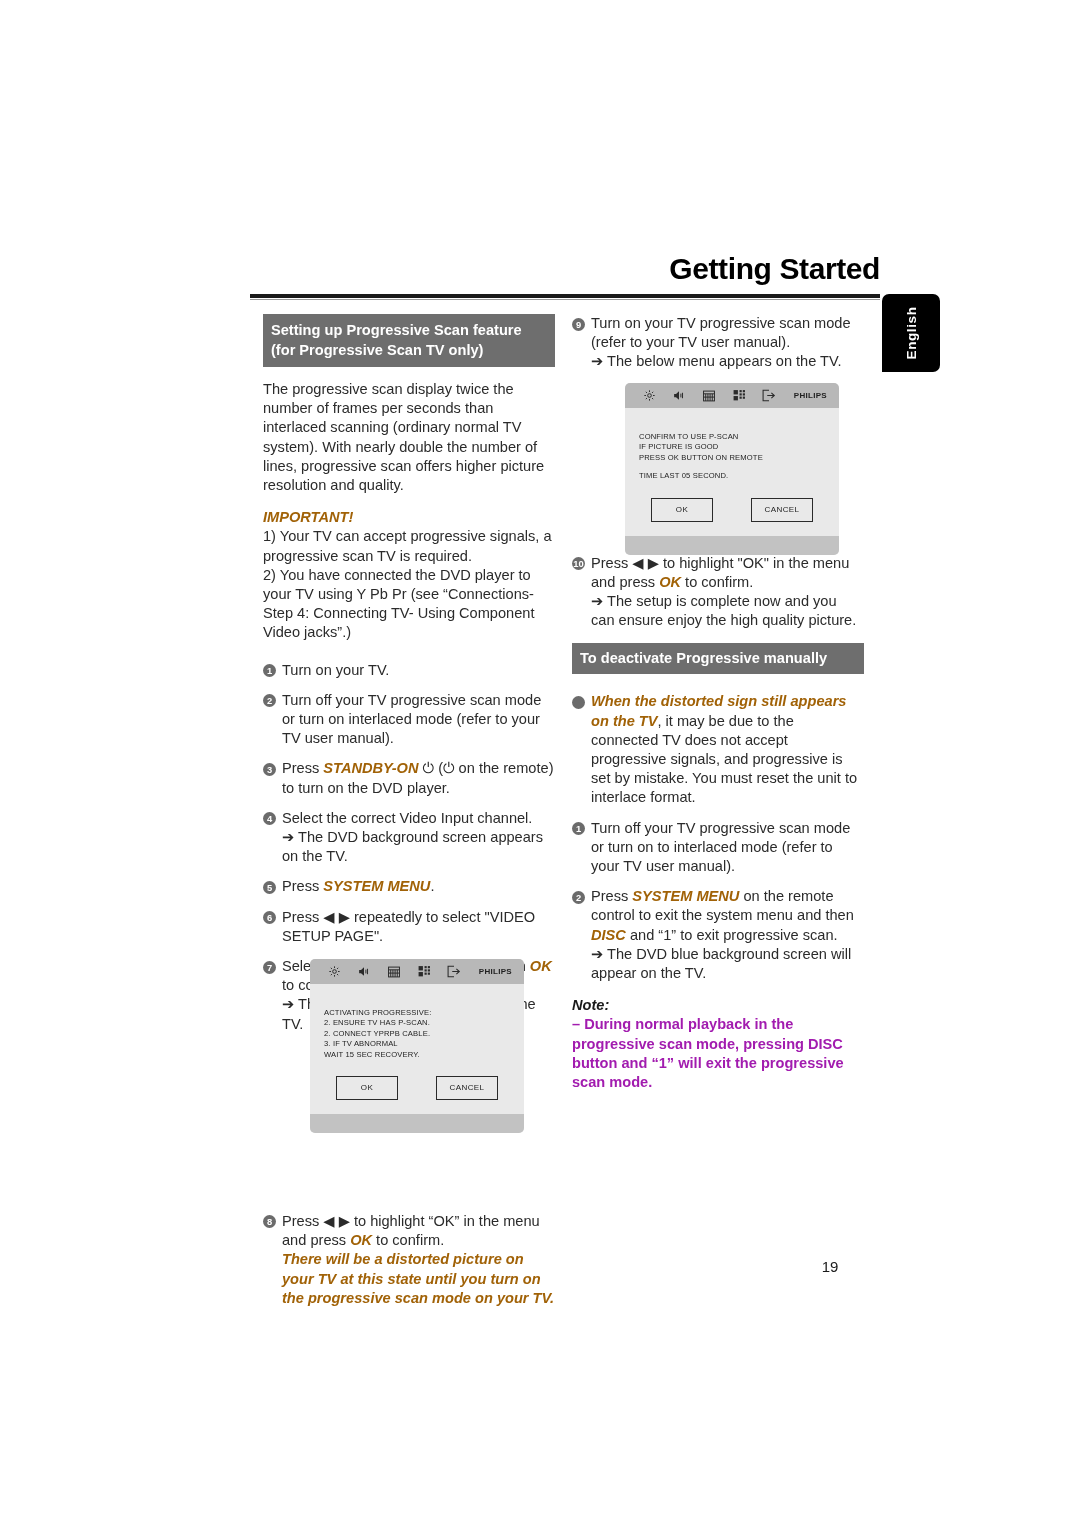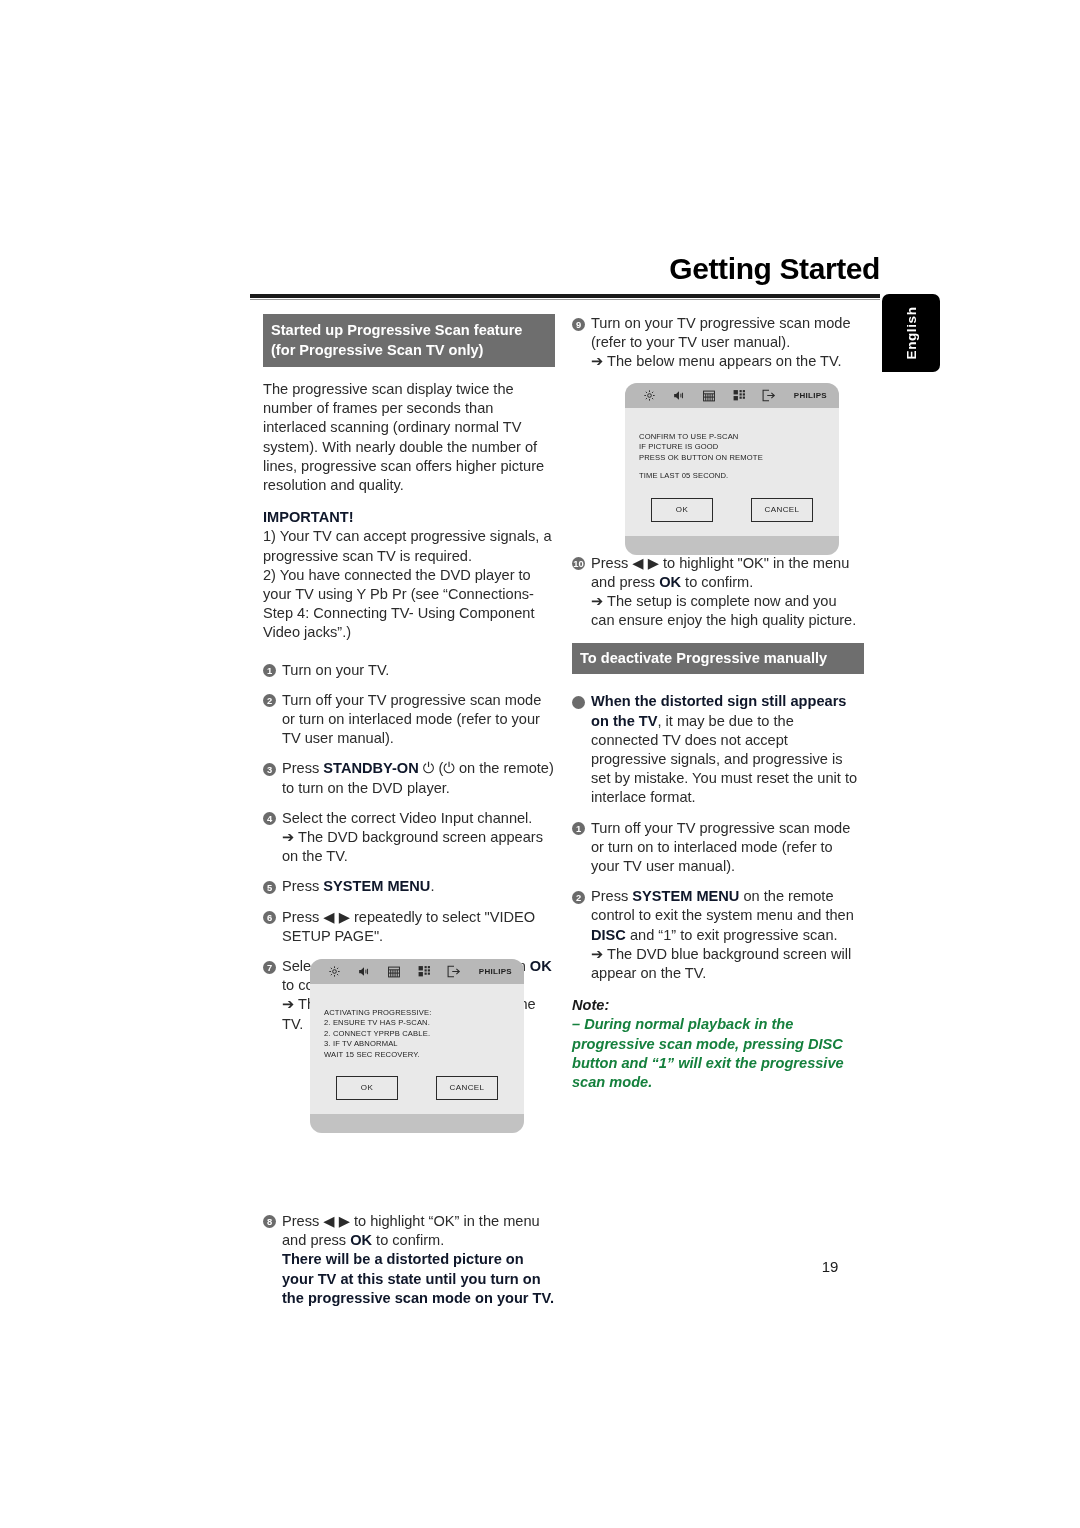--- a/index.html
+++ b/index.html
@@ -95,21 +95,21 @@
     line-height: 20px;
     padding: 6px 8px 7px 8px;
     box-sizing: border-box;
   }
   .section-bar.one-line { padding: 5px 8px 6px 8px; }
 
   p { margin: 0; }
   .sp  { height: 13px; }
   .sp-s { height: 7px; }
 
-  b, strong { color: #0f172a; font-weight: bold; }
+  b, strong { color: #a16207; font-weight: bold; font-style: italic; }
 
   
   .step {
     position: relative;
     padding-left: 19px;
     margin-top: 11px;
   }
   .step:first-child { margin-top: 0; }
   .bullet {
     position: absolute;
@@ -124,28 +124,28 @@
     font-weight: bold;
     line-height: 13px;
     text-align: center;
   }
   .bullet.dot {
     background: #6b6b6b;
     font-size: 0;
   }
 
   .note-title { font-style: italic; font-weight: bold; color: #1a1a1a; }
-  .note-body  { font-style: italic; font-weight: bold; color: #15803d; }
+  .note-body  { font-weight: bold; color: #a21caf; }
 
   
   .tv {
     position: relative;
     width: 214px;
     background: #e9e9e9;
-    border-radius: 12px;
+    border-radius: 5px;
     box-sizing: border-box;
     font-family: "Liberation Sans", sans-serif;
     overflow: hidden;
   }
   .tv-bar {
     height: 25px;
     background: #b8b8b8;
     display: flex;
     align-items: center;
     padding: 0 9px;
@@ -218,21 +218,21 @@
   <div class="header-title">Getting Started</div>
   <div class="header-rule"></div>
   <div class="header-rule-thin"></div>
 
   <div class="lang-tab">
     <span>English</span>
   </div>
 
   <div class="col col-left">
 
-    <div class="section-bar">Started up Progressive Scan feature (for Progressive Scan TV only)</div>
+    <div class="section-bar">Setting up Progressive Scan feature (for Progressive Scan TV only)</div>
 
     <div class="sp"></div>
 
     <p>The progressive scan display twice the number of frames per seconds than interlaced scanning (ordinary normal TV system). With nearly double the number of lines, progressive scan offers higher picture resolution and quality.</p>
 
     <div class="sp"></div>
 
     <p><b>IMPORTANT!</b></p>
     <p>1) Your TV can accept progressive signals, a progressive scan TV is required.</p>
     <p>2) You have connected the DVD player to your TV using Y Pb Pr (see “Connections-Step 4: Connecting TV- Using Component Video jacks”.)</p>

